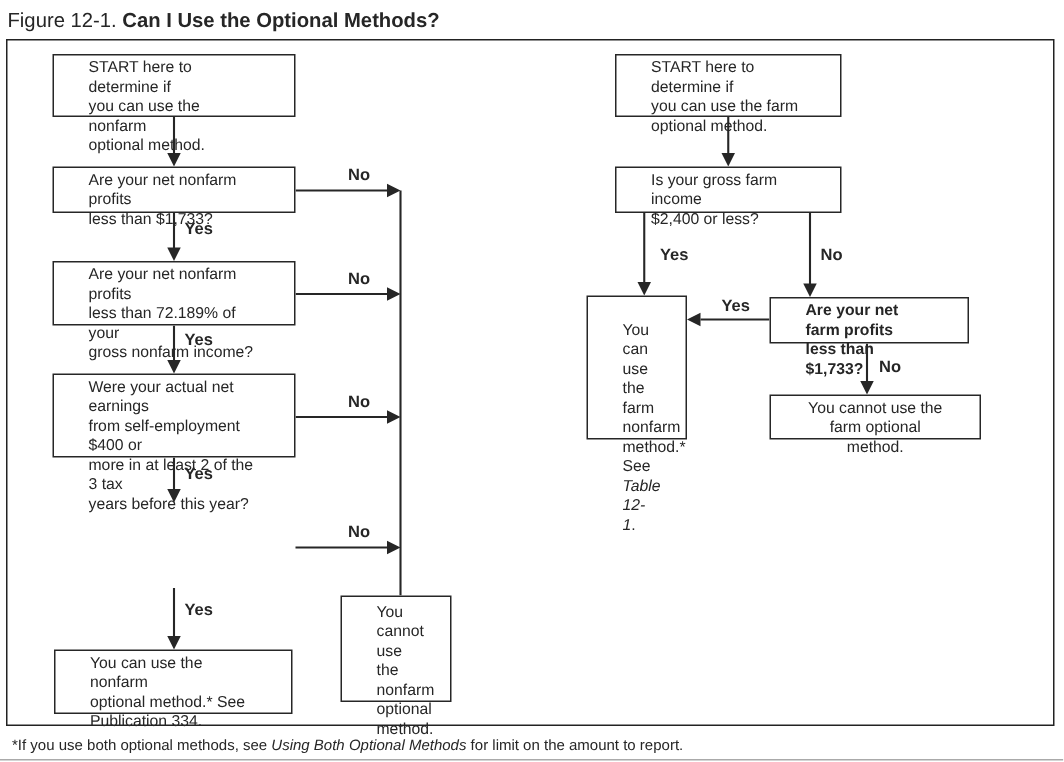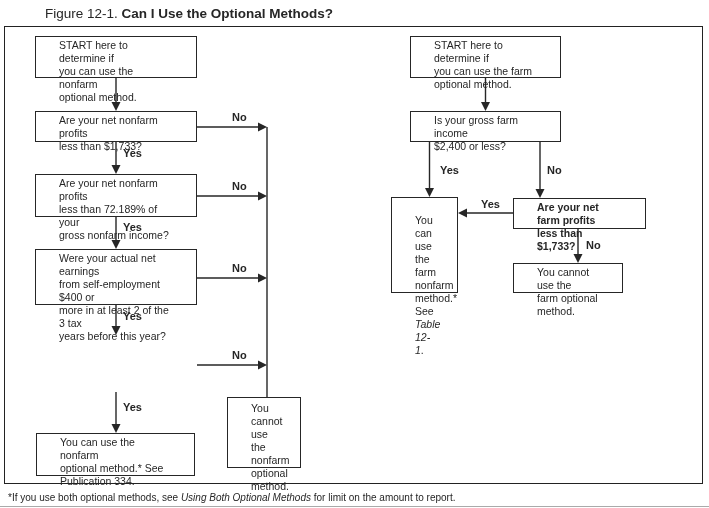--- a/index.html
+++ b/index.html
@@ -16,21 +16,20 @@
     color: #262626;
     overflow: hidden;
   }
   #title {
     position: absolute;
     left: 5px;
     top: 5px;
     font-size: 13.5px;
     line-height: 17px;
     white-space: nowrap;
-    margin-left: 40px;
   }
   #title .prefix { font-weight: normal; }
   #title .main   { font-weight: bold; }
   #border-frame {
     position: absolute;
     left: 4px;
     top: 26px;
     width: 699px;
     height: 458px;
     border: 1.6px solid #222222;
@@ -199,21 +198,21 @@
 farm
 nonfarm
 method.*
 See </span><span class="em">Table
 12-1</span><span>.</span>
   </div>
 
   <div class="box" style="left:513px; top:198px; width:133px; height:31px;font-weight:bold;">Are your net farm profits
 less than $1,733?</div>
 
-  <div class="box" style="left:513px; top:263px; width:110px; height:30px;">You cannot use the
+  <div class="box" style="left:513px; top:263px; width:141px; height:30px;text-align:center;">You cannot use the
 farm optional method.</div>
 
   <span class="lbl" style="left:123px; top:147px;">Yes</span>
   <span class="lbl" style="left:123px; top:221px;">Yes</span>
   <span class="lbl" style="left:123px; top:310px;">Yes</span>
   <span class="lbl" style="left:123px; top:401px;">Yes</span>
 
   <span class="lbl" style="left:232px; top:111px;">No</span>
   <span class="lbl" style="left:232px; top:180px;">No</span>
   <span class="lbl" style="left:232px; top:262px;">No</span>

